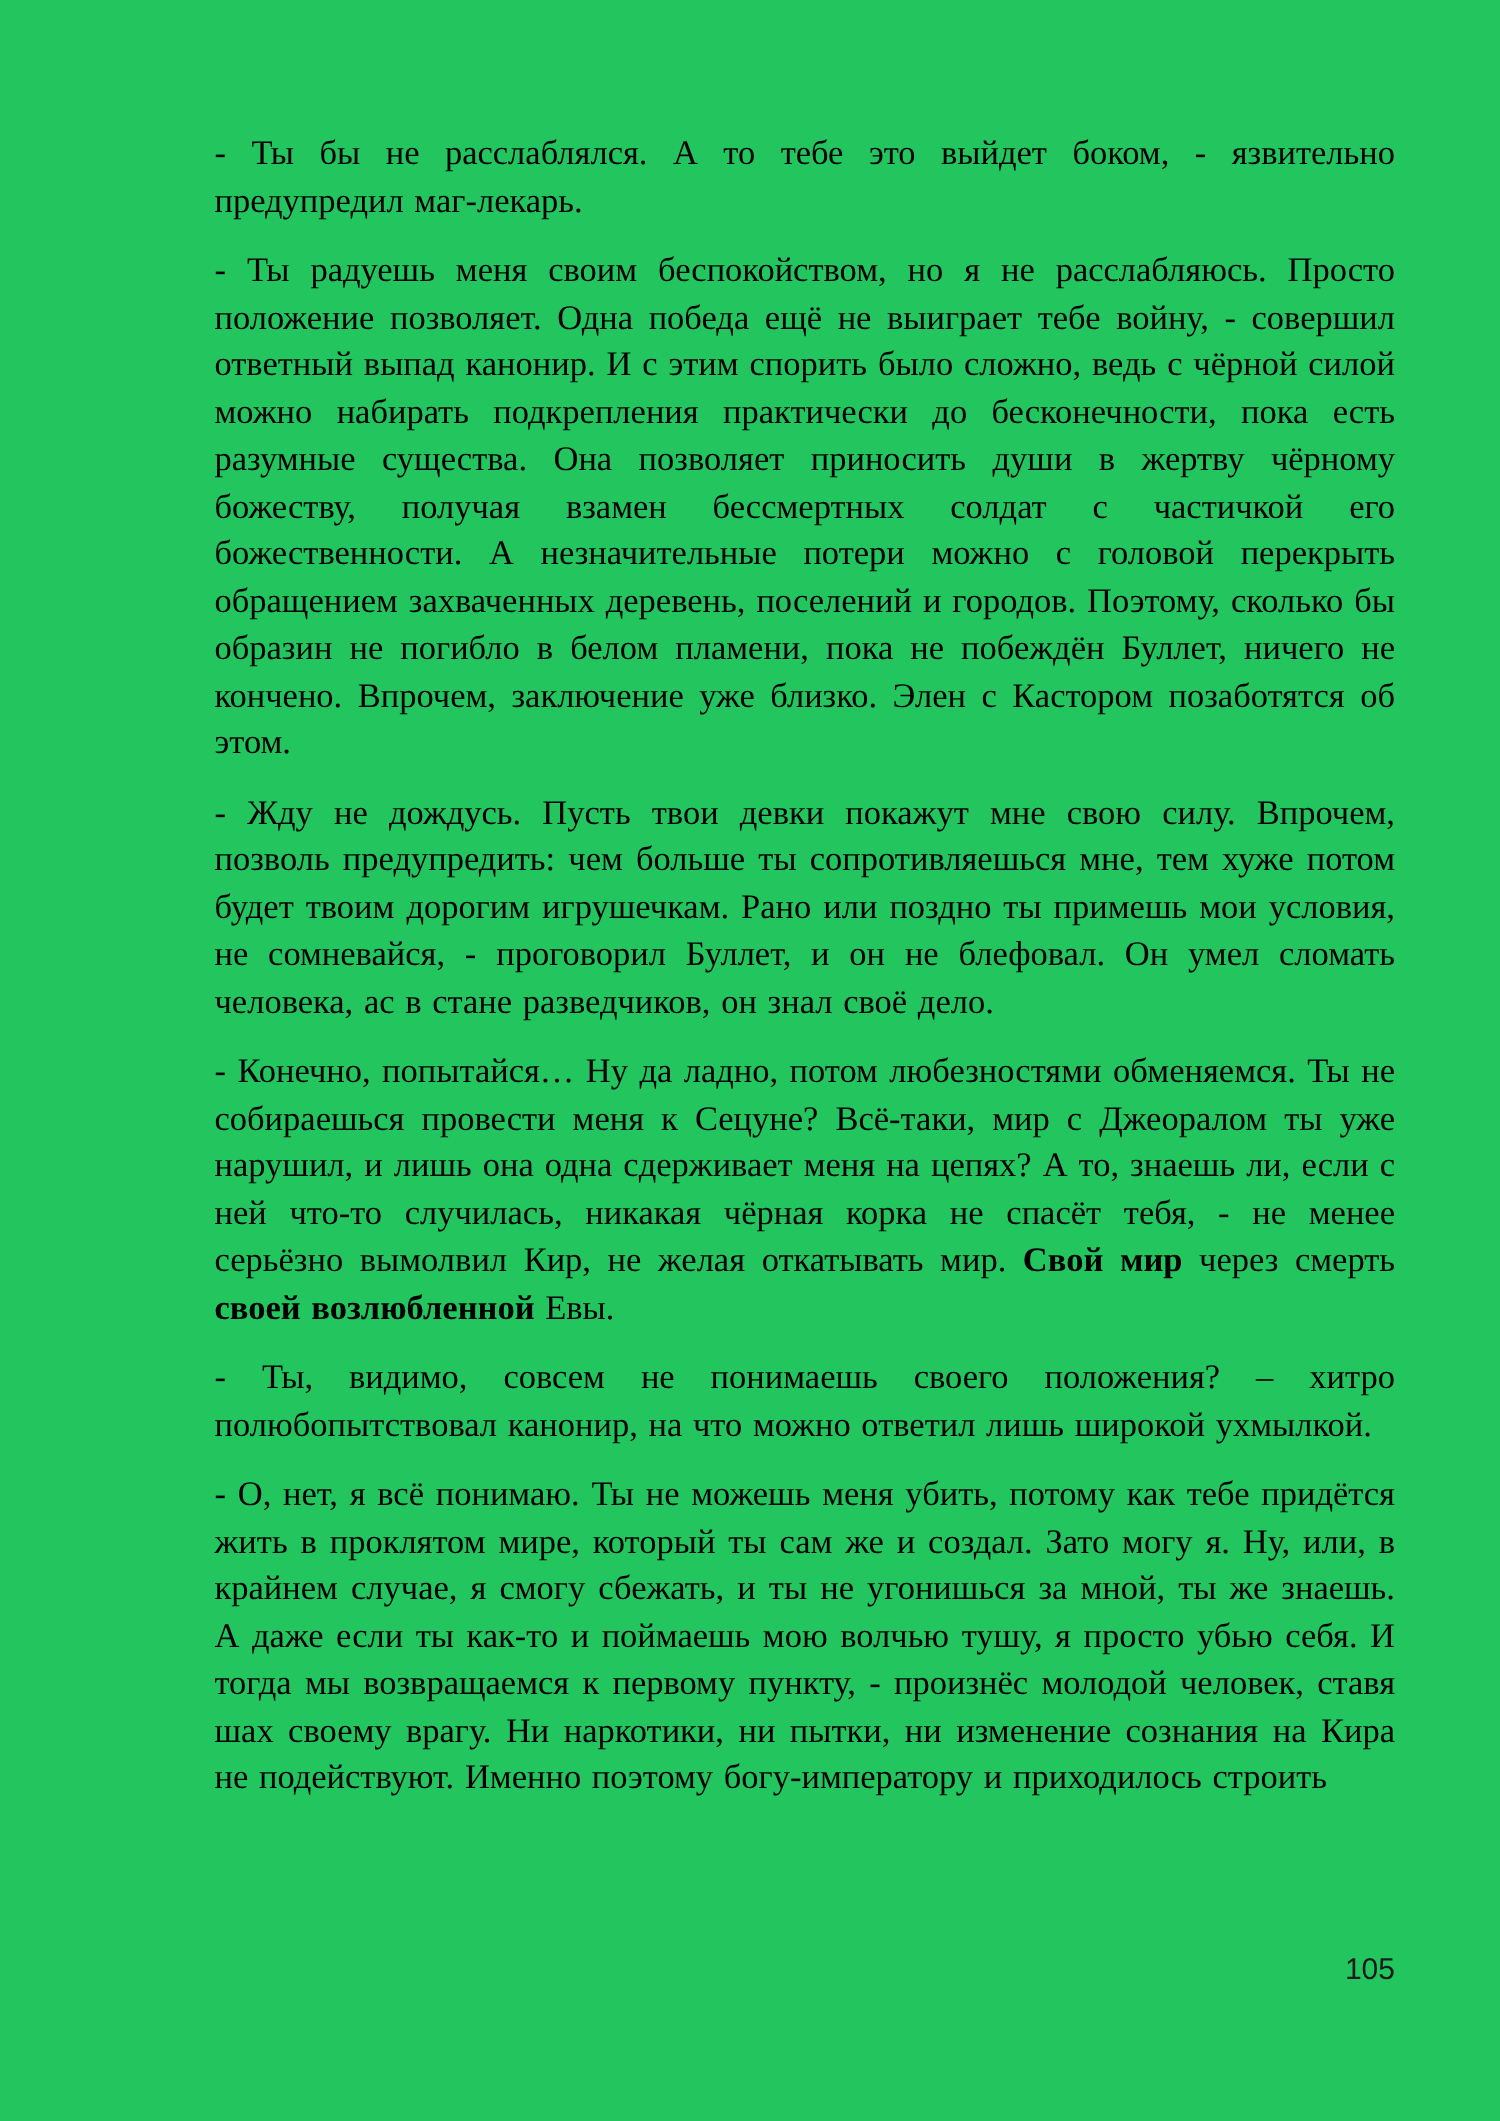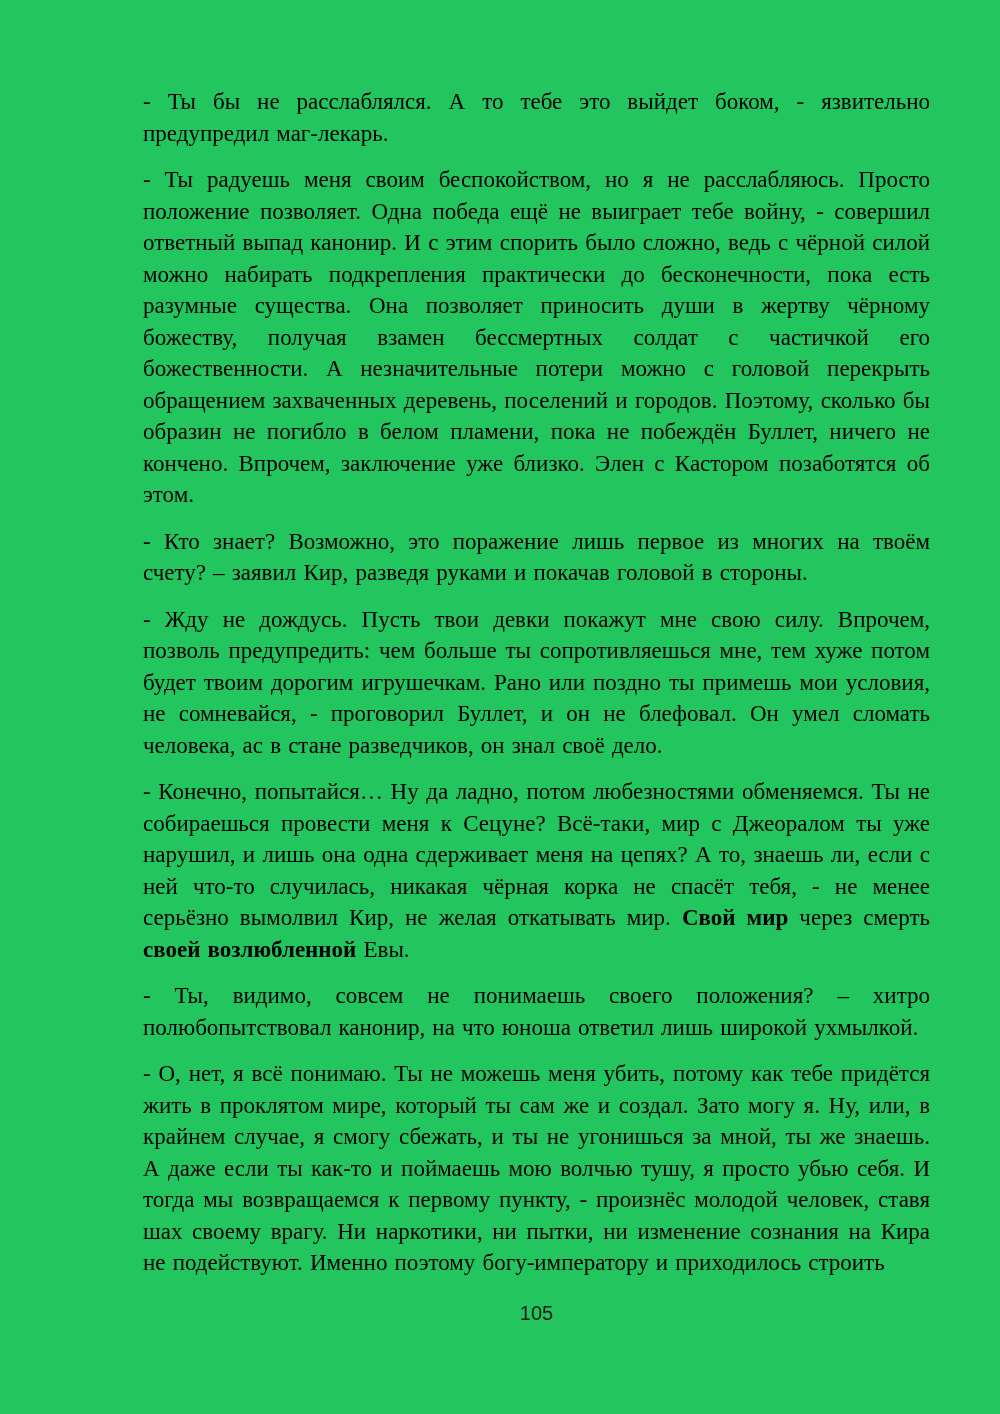--- a/index.html
+++ b/index.html
@@ -30,37 +30,36 @@
     word-spacing: 0.06em;
   }
   .content p.para span.bi {
     font-weight: 700;
   }
   .footer {
     position: absolute;
     left: 143px;
     top: 1302px;
     width: 787px;
-    text-align: center;
+    text-align: right;
   }
   .footer .page-number {
     font-family: "Liberation Sans", sans-serif;
     font-size: 20px;
     color: #1a1a1a;
   }
 </style>
 </head>
 <body>
 
 <div class="page">
   <main class="content">
       <p class="para"><span>- Ты бы не расслаблялся. А то тебе это выйдет боком, - язвительно предупредил маг-лекарь.</span></p>
       <p class="para"><span>- Ты радуешь меня своим беспокойством, но я не расслабляюсь. Просто положение позволяет. Одна победа ещё не выиграет тебе войну, - совершил ответный выпад канонир. И с этим спорить было сложно, ведь с чёрной силой можно набирать подкрепления практически до бесконечности, пока есть разумные существа. Она позволяет приносить души в жертву чёрному божеству, получая взамен бессмертных солдат с частичкой его божественности. А незначительные потери можно с головой перекрыть обращением захваченных деревень, поселений и городов. Поэтому, сколько бы образин не погибло в белом пламени, пока не побеждён Буллет, ничего не кончено. Впрочем, заключение уже близко. Элен с Кастором позаботятся об этом.</span></p>
-      <p class="para"><span>- Кто знает? Возможно, это поражение лишь первое из многих на твоём счету? – заявил Кир, разведя руками и покачав головой в стороны.</span></p>
       <p class="para"><span>- Жду не дождусь. Пусть твои девки покажут мне свою силу. Впрочем, позволь предупредить: чем больше ты сопротивляешься мне, тем хуже потом будет твоим дорогим игрушечкам. Рано или поздно ты примешь мои условия, не сомневайся, - проговорил Буллет, и он не блефовал. Он умел сломать человека, ас в стане разведчиков, он знал своё дело.</span></p>
       <p class="para"><span>- Конечно, попытайся… Ну да ладно, потом любезностями обменяемся. Ты не собираешься провести меня к Сецуне? Всё-таки, мир с Джеоралом ты уже нарушил, и лишь она одна сдерживает меня на цепях? А то, знаешь ли, если с ней что-то случилась, никакая чёрная корка не спасёт тебя, - не менее серьёзно вымолвил Кир, не желая откатывать мир. </span><span class="bi">Свой мир</span><span> через смерть </span><span class="bi">своей возлюбленной</span><span> Евы.</span></p>
-      <p class="para"><span>- Ты, видимо, совсем не понимаешь своего положения? – хитро полюбопытствовал канонир, на что юноша ответил лишь широкой ухмылкой.</span></p>
+      <p class="para"><span>- Ты, видимо, совсем не понимаешь своего положения? – хитро полюбопытствовал канонир, на что можно ответил лишь широкой ухмылкой.</span></p>
       <p class="para"><span>- О, нет, я всё понимаю. Ты не можешь меня убить, потому как тебе придётся жить в проклятом мире, который ты сам же и создал. Зато могу я. Ну, или, в крайнем случае, я смогу сбежать, и ты не угонишься за мной, ты же знаешь. А даже если ты как-то и поймаешь мою волчью тушу, я просто убью себя. И тогда мы возвращаемся к первому пункту, - произнёс молодой человек, ставя шах своему врагу. Ни наркотики, ни пытки, ни изменение сознания на Кира не подействуют. Именно поэтому богу-императору и приходилось строить</span></p>
     </main>
   <footer class="footer">
     <span class="page-number">105</span>
   </footer>
 </div>
 
 </body></html>

